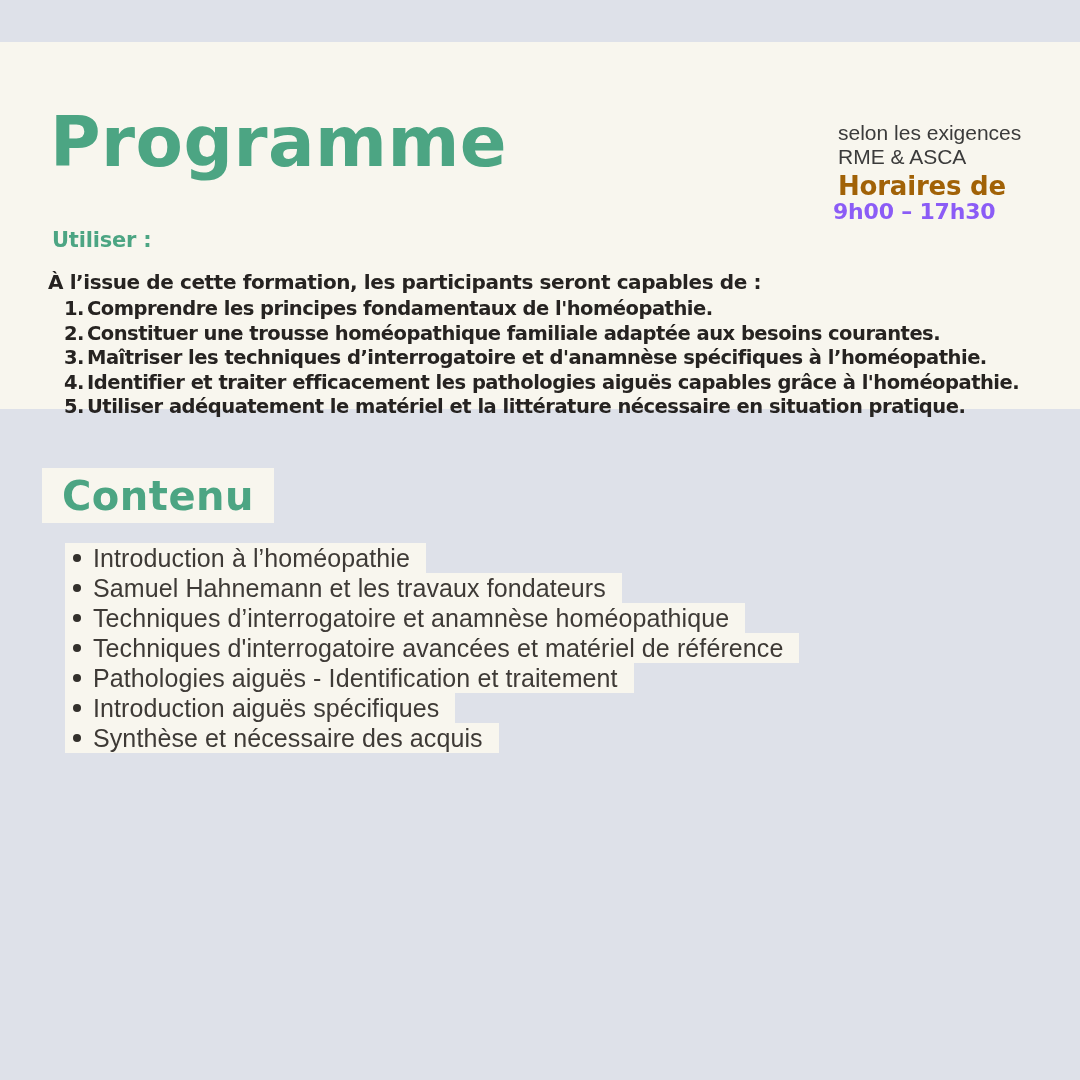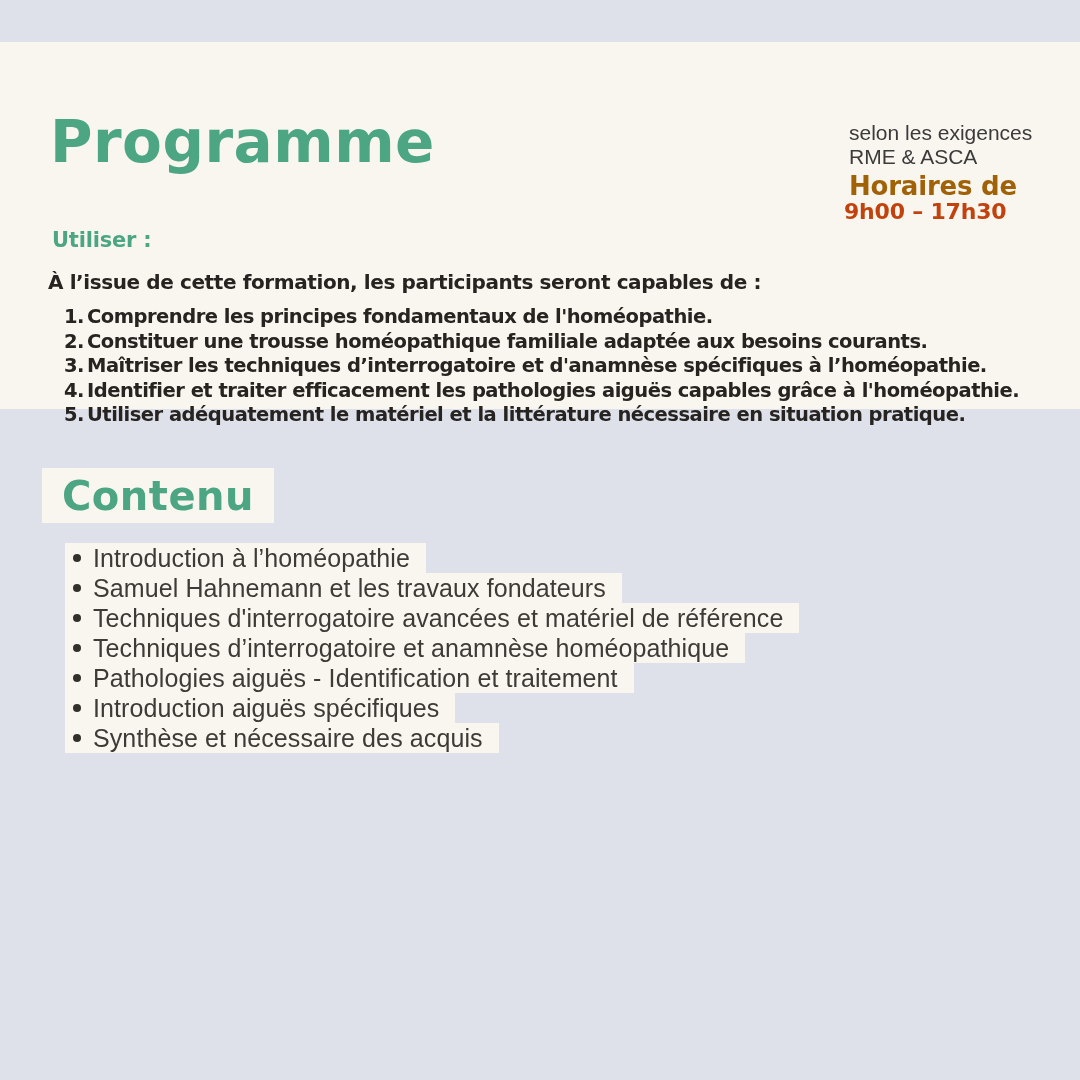--- a/index.html
+++ b/index.html
@@ -17,34 +17,33 @@
   
   .cream-panel {
     position: absolute;
     left: 0; top: 42px;
     width: 1080px; height: 367px;
     background: #f8f6ee;
   }
 
   .main-title {
     position: absolute;
-    left: 50px; top: 70px;
+    left: 50px; top: 64px;
     font-family: "DejaVu Sans", sans-serif;
     font-weight: 800;
-    font-size: 58px;
+    font-size: 69px;
     line-height: 1.05;
     letter-spacing: 0.5px;
     color: #4ca583;
   }
 
   .top-right {
     position: absolute;
     left: 833px; top: 79px;
     width: 230px;
-    margin-left: 11px;
   }
   .req-line {
     font-family: "Liberation Sans", sans-serif;
     font-weight: 400;
     font-size: 21px;
     line-height: 24px;
     color: #3b3b3b;
     padding-left: 5px;
   }
   .hours-label {
@@ -56,21 +55,21 @@
     letter-spacing: -0.2px;
     color: #a16207;
     padding-left: 5px;
   }
   .hours-value {
     font-family: "DejaVu Sans", sans-serif;
     font-weight: 700;
     font-size: 22px;
     line-height: 26px;
     letter-spacing: -0.2px;
-    color: #c2410c;
+    color: #8b5cf6;
   }
 
   .objective-heading {
     position: absolute;
     left: 52px; top: 186px;
     font-family: "DejaVu Sans", sans-serif;
     font-weight: 700;
     font-size: 21px;
     color: #4ca583;
     letter-spacing: -0.2px;
@@ -86,21 +85,20 @@
     letter-spacing: -0.4px;
     color: #262321;
   }
 
   .objective-list {
     position: absolute;
     left: 48px; top: 255px;
     width: 1010px;
     list-style: none;
     counter-reset: obj;
-    margin-top: 8px;
   }
   .objective-list li {
     counter-increment: obj;
     font-family: "DejaVu Sans", sans-serif;
     font-weight: 700;
     font-size: 19.5px;
     line-height: 24.6px;
     letter-spacing: -0.5px;
     color: #262321;
     padding-left: 38px;
@@ -179,21 +177,21 @@
     </div>
 
     <div class="objective-heading">Utiliser :</div>
 
     <p class="objective-intro">À l’issue de cette formation, les participants seront capables de :</p>
 
     <ol class="objective-list">
 
         <li>Comprendre les principes fondamentaux de l'homéopathie.</li>
 
-        <li>Constituer une trousse homéopathique familiale adaptée aux besoins courants.</li>
+        <li>Constituer une trousse homéopathique familiale adaptée aux besoins courantes.</li>
 
         <li>Maîtriser les techniques d’interrogatoire et d'anamnèse spécifiques à l’homéopathie.</li>
 
         <li>Identifier et traiter efficacement les pathologies aiguës capables grâce à l'homéopathie.</li>
 
         <li>Utiliser adéquatement le matériel et la littérature nécessaire en situation pratique.</li>
       </ol>
 
   </div>
 
@@ -213,34 +211,34 @@
       <li>
         <div class="topic-row-inner">
           <span class="bullet-dot"></span>
           <span class="topic-text">Samuel Hahnemann et les travaux fondateurs</span>
         </div>
       </li>
 
       <li>
         <div class="topic-row-inner">
           <span class="bullet-dot"></span>
+          <span class="topic-text">Techniques d’interrogatoire et anamnèse homéopathique</span>
+        </div>
+      </li>
+
+      <li>
+        <div class="topic-row-inner">
+          <span class="bullet-dot"></span>
           <span class="topic-text">Techniques d'interrogatoire avancées et matériel de référence</span>
         </div>
       </li>
 
       <li>
         <div class="topic-row-inner">
           <span class="bullet-dot"></span>
-          <span class="topic-text">Techniques d’interrogatoire et anamnèse homéopathique</span>
-        </div>
-      </li>
-
-      <li>
-        <div class="topic-row-inner">
-          <span class="bullet-dot"></span>
           <span class="topic-text">Pathologies aiguës - Identification et traitement</span>
         </div>
       </li>
 
       <li>
         <div class="topic-row-inner">
           <span class="bullet-dot"></span>
           <span class="topic-text">Introduction aiguës spécifiques</span>
         </div>
       </li>

